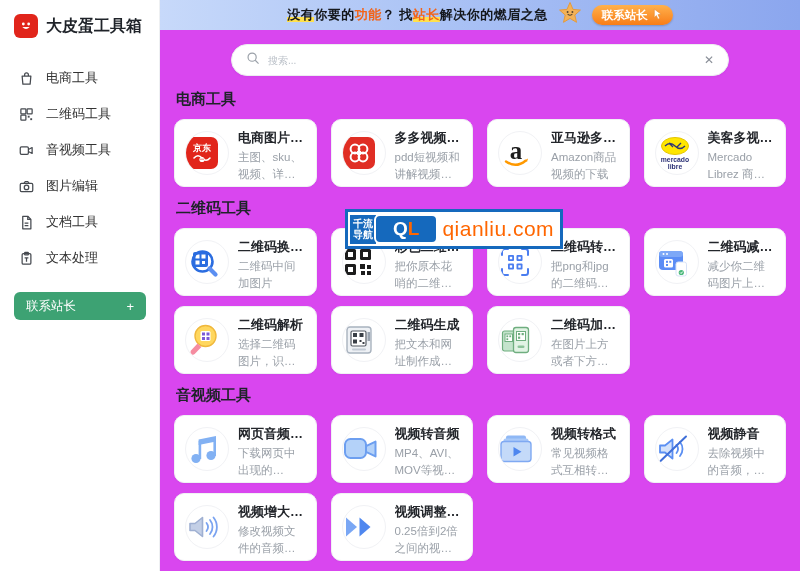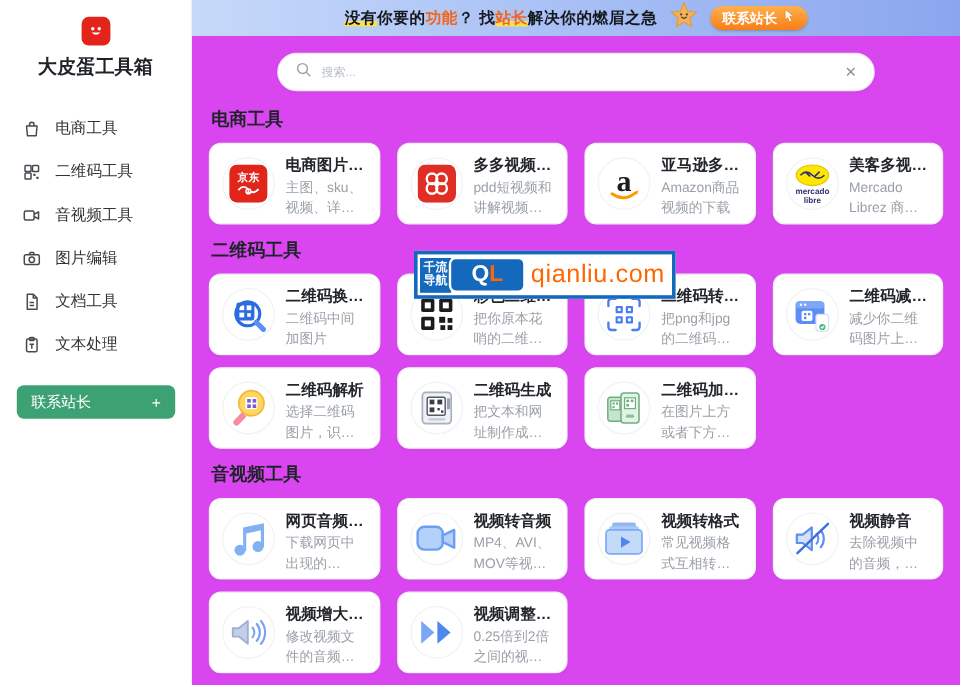--- a/index.html
+++ b/index.html
@@ -1,21 +1,21 @@
 <!DOCTYPE html>
 <html><head>
 <meta charset="utf-8">
 <style>
   * { margin:0; padding:0; box-sizing:border-box; }
   html,body { width:800px; height:571px; overflow:hidden; }
   body { font-family:"Liberation Sans","DejaVu Sans",sans-serif; display:flex; background:#fff; color:#222; }
 
   
   .sidebar { flex:0 0 160px; width:160px; background:#fff; border-right:1px solid #eef0f2; padding-top:12px; }
-  .logo-row { display:flex; align-items:center; gap:8px; padding:2px 14px 12px 14px;flex-direction:column; }
+  .logo-row { display:flex; align-items:center; gap:8px; padding:2px 14px 12px 14px; }
   .logo-mark { width:24px; height:24px; border-radius:6px; background:#e1251b; display:flex; align-items:center; justify-content:center; flex:0 0 24px; }
   .logo-text { font-size:16px; font-weight:bold; color:#1f2329; white-space:nowrap; }
   .nav { margin-top:10px; }
   .nav-item { display:flex; align-items:center; gap:12px; padding:9px 18px; font-size:13px; color:#333; cursor:pointer; }
   .nav-ic { width:16px; height:16px; display:flex; align-items:center; justify-content:center; flex:0 0 16px; }
   .contact-btn { margin:16px 14px 0 14px; background:#3da273; color:#fff; border:none; border-radius:6px; height:28px; width:132px; font-size:12.5px; display:flex; align-items:center; justify-content:space-between; padding:0 12px; cursor:pointer; }
   .contact-btn .plus { font-size:13px; }
 
   
   .main { flex:1; display:flex; flex-direction:column; background:#d946ef; min-width:0; }
@@ -31,21 +31,21 @@
 
   .search-wrap { display:flex; justify-content:center; margin-bottom:14px; }
   .search-pill { width:498px; height:32px; background:#fff; border:1px solid #ecedf0; border-radius:16px; box-shadow:0 1px 3px rgba(30,40,60,.04); display:flex; align-items:center; padding:0 14px; gap:8px; }
   .search-pill input { flex:1; border:none; outline:none; font-size:10px; color:#333; background:transparent; }
   .search-pill input::placeholder { color:#b9bfc7; }
   .search-clear { color:#8a8f98; font-size:12px; cursor:pointer; line-height:1; }
 
   .section-title { font-size:15px; font-weight:bold; color:#1f2329; margin:4px 0 10px 2px; }
   .grid { display:grid; grid-template-columns:repeat(4,1fr); column-gap:14px; row-gap:10px; margin-bottom:12px; }
   .card { background:#fff; border:1px solid #f0f1f4; border-radius:10px; height:68px; padding:9px 10px; display:flex; gap:9px; cursor:pointer; box-shadow:0 1px 2px rgba(30,40,60,.03); min-width:0; }
-  .card-icon { width:44px; height:44px; flex:0 0 44px; border-radius:50%; border:1px solid #f1f2f5; display:flex; align-items:center; justify-content:center; margin-top:2px; background:#fff; overflow:hidden; }
+  .card-icon { width:44px; height:44px; flex:0 0 44px; border-radius:50%; border:1px solid #f1f2f5; display:flex; align-items:center; margin-top:2px; background:#fff; overflow:hidden; }
   .card-body { min-width:0; flex:1; }
   .card-title { font-size:13px; font-weight:bold; color:#23262b; white-space:nowrap; overflow:hidden; text-overflow:ellipsis; }
   .card-desc { font-size:11.5px; color:#9aa0a8; line-height:1.5; margin-top:2px; display:-webkit-box; -webkit-line-clamp:2; -webkit-box-orient:vertical; overflow:hidden; }
 
   
   .watermark { position:absolute; left:185px; top:179px; display:flex; align-items:center; background:#fff; border:3px solid #1569bd; padding:2px 6px 2px 2px; cursor:pointer; z-index:9; }
   .wm-nav { background:#1569bd; color:#fff; font-size:10px; line-height:1.15; font-weight:bold; padding:3px 3px; text-align:center; }
   .wm-logo { background:#1569bd; border:2px solid #fff; border-radius:6px; font-size:19px; font-weight:bold; padding:0 17px; margin-left:-2px; line-height:26px; }
   .wm-logo .q { color:#fff; } .wm-logo .l { color:#f60; }
   .wm-domain { color:#f60; font-size:21px; margin-left:4px; letter-spacing:.5px; }

